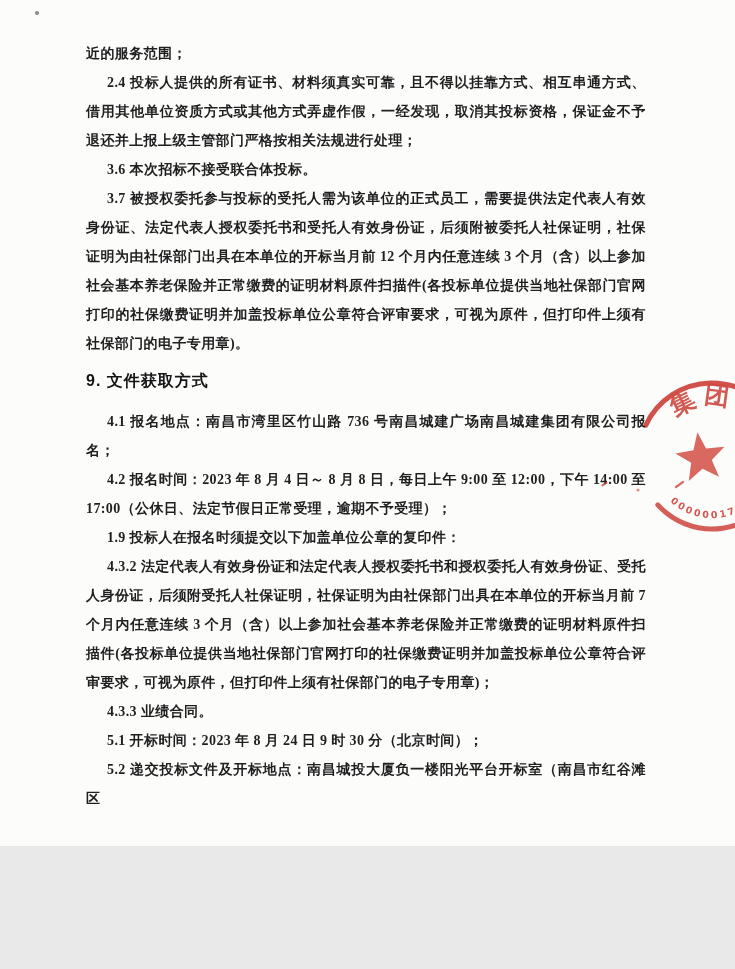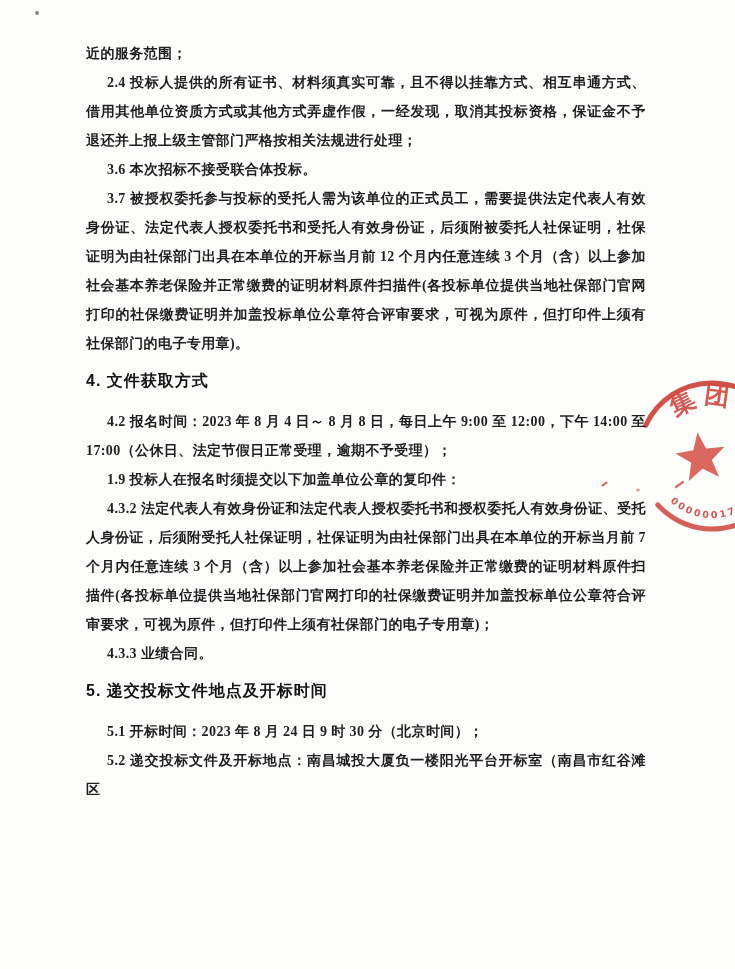--- a/index.html
+++ b/index.html
@@ -3,21 +3,21 @@
 <meta charset="utf-8">
 <style>
   html, body { margin: 0; padding: 0; }
   body {
     width: 735px; height: 969px;
     background: #e9e9e9;
     font-family: "Liberation Serif", "DejaVu Serif", serif;
   }
   .page {
     position: relative;
-    width: 735px; height: 969px;
+    width: 735px; height: 846px;
     background: #fcfcfb;
     overflow: hidden;
     color: #212121;
   }
   .content {
     position: absolute;
     left: 86px; top: 39px; width: 560px;
   }
   .para, .cont {
     margin: 0;
@@ -78,26 +78,26 @@
 
 <div class="page">
 
   <div class="speck-dot"></div>
 
   <div class="content">
     <p class="cont">近的服务范围；</p>
     <p class="para">2.4 投标人提供的所有证书、材料须真实可靠，且不得以挂靠方式、相互串通方式、借用其他单位资质方式或其他方式弄虚作假，一经发现，取消其投标资格，保证金不予退还并上报上级主管部门严格按相关法规进行处理；</p>
     <p class="para">3.6 本次招标不接受联合体投标。</p>
     <p class="para">3.7 被授权委托参与投标的受托人需为该单位的正式员工，需要提供法定代表人有效身份证、法定代表人授权委托书和受托人有效身份证，后须附被委托人社保证明，社保证明为由社保部门出具在本单位的开标当月前 12 个月内任意连续 3 个月（含）以上参加社会基本养老保险并正常缴费的证明材料原件扫描件(各投标单位提供当地社保部门官网打印的社保缴费证明并加盖投标单位公章符合评审要求，可视为原件，但打印件上须有社保部门的电子专用章)。</p>
-    <p class="heading">4. 文件获取方式</p>
+    <p class="heading">9. 文件获取方式</p>
+    <p class="para">4.1 报名地点：南昌市湾里区竹山路 736 号南昌城建广场南昌城建集团有限公司报名；</p>
     <p class="para">4.2 报名时间：2023 年 8 月 4 日～ 8 月 8 日，每日上午 9:00 至 12:00，下午 14:00 至 17:00（公休日、法定节假日正常受理，逾期不予受理）；</p>
     <p class="para">1.9 投标人在报名时须提交以下加盖单位公章的复印件：</p>
     <p class="para">4.3.2 法定代表人有效身份证和法定代表人授权委托书和授权委托人有效身份证、受托人身份证，后须附受托人社保证明，社保证明为由社保部门出具在本单位的开标当月前 7 个月内任意连续 3 个月（含）以上参加社会基本养老保险并正常缴费的证明材料原件扫描件(各投标单位提供当地社保部门官网打印的社保缴费证明并加盖投标单位公章符合评审要求，可视为原件，但打印件上须有社保部门的电子专用章)；</p>
     <p class="para">4.3.3 业绩合同。</p>
-    <p class="heading">5. 递交投标文件地点及开标时间</p>
     <p class="para">5.1 开标时间：2023 年 8 月 24 日 9 时 30 分（北京时间）；</p>
     <p class="para">5.2 递交投标文件及开标地点：南昌城投大厦负一楼阳光平台开标室（南昌市红谷滩区</p>
   </div>
 
   <svg class="stamp-svg" viewBox="0 0 160 160" xmlns="http://www.w3.org/2000/svg" aria-hidden="true">
     <defs>
       <path id="arc-top" d="M 31.1 62.2 A 52 52 0 0 1 128.9 62.2" fill="none"></path>
       <path id="arc-serial" d="M 32.5 119.9 A 62 62 0 0 0 133.7 111" fill="none"></path>
     </defs>
 

